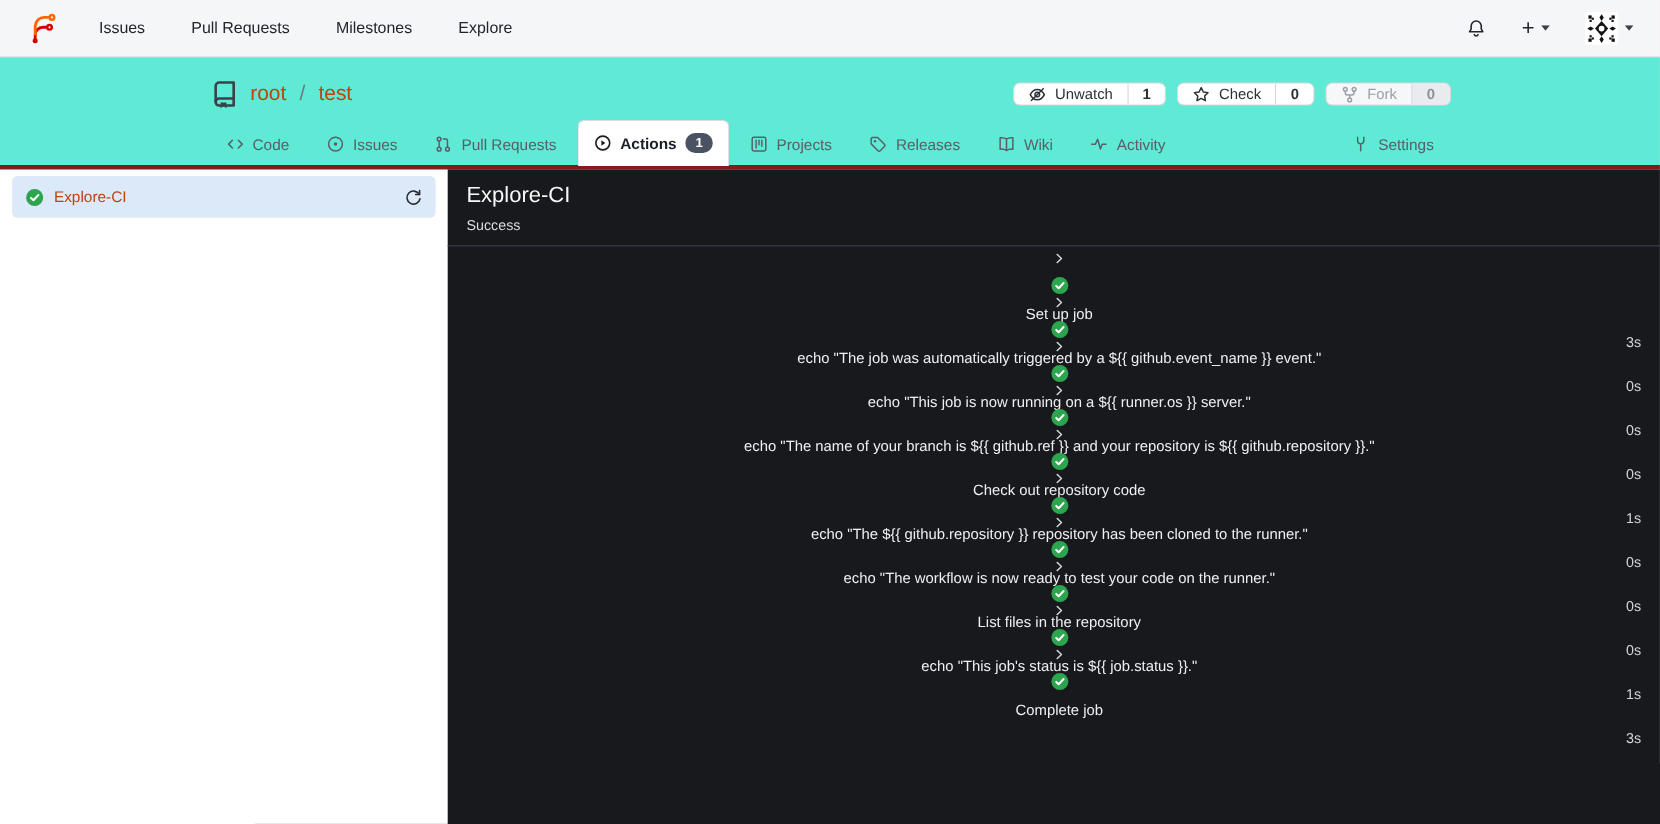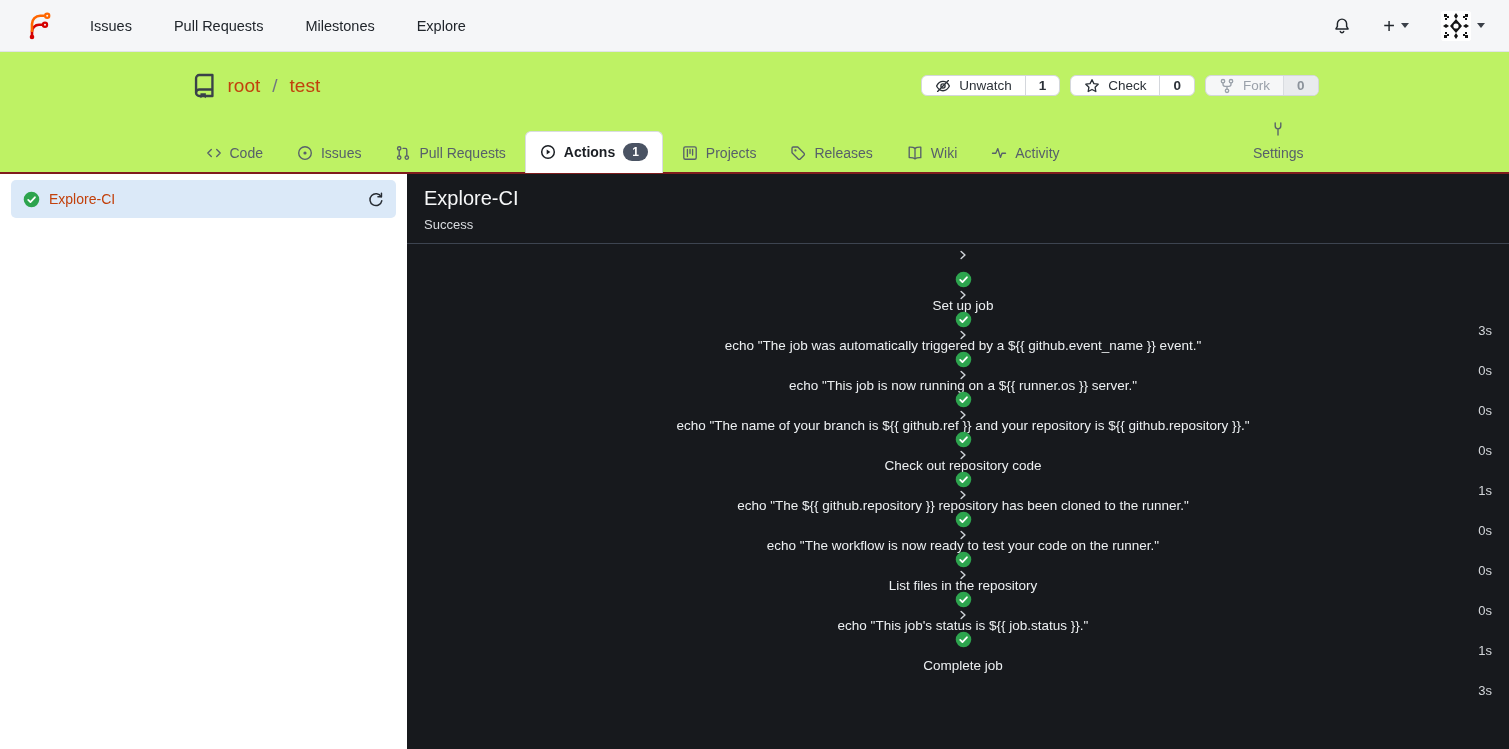--- a/index.html
+++ b/index.html
@@ -22,21 +22,21 @@
     color:#21262c; text-decoration:none; font-size:14.5px; font-weight:500; cursor:pointer;
   }
   .topbar-right { margin-left:auto; display:flex; align-items:center; gap:32px; }
   .icon-btn { display:flex; align-items:center; gap:6px; color:#21262c; cursor:pointer; }
   .plus-glyph { font-size:20px; font-weight:400; line-height:1; }
   .caret { color:#3a4049; }
   .avatar-wrap { display:flex; align-items:center; gap:6px; cursor:pointer; }
   .avatar { width:30px; height:30px; border-radius:3px; overflow:hidden; background:#fff; }
 
   
-  .repo-header { background:#bef264; border-bottom:2px solid #7f1d1d; }
+  .repo-header { background:#5eead4; border-bottom:4px solid #7f1d1d; }
   .container { width:1128px; margin:0 auto; }
   .repo-title-row { display:flex; align-items:center; padding:20px 0 10px; gap:10px; }
   .repo-icon { color:#3a4149; }
   .repo-link { font-size:19px; color:#c2410c; text-decoration:none; cursor:pointer; }
   .repo-sep { font-size:19px; color:#707780; margin:0 2px; }
   .repo-buttons { margin-left:auto; display:flex; gap:10px; }
   .seg-btn {
     display:flex; border:1px solid #d4d7dc; border-radius:6px; overflow:hidden;
     background:#fff; height:21px; font-size:13.5px; cursor:pointer;
   }
@@ -47,21 +47,21 @@
   .seg-btn.disabled .seg-count { color:#8b929b; background:#e9ebee; border-left-color:#d9dce0; }
 
   .tabs { display:flex; align-items:flex-end; gap:4px; }
   .tab {
     display:flex; align-items:center; gap:8px; padding:11px 14px 12px;
     font-size:14px; color:#57606a; cursor:pointer;
     border:1px solid transparent; border-bottom:none;
     border-radius:6px 6px 0 0; margin-bottom:-1px; background:transparent;
   }
   .tab.active { background:#fff; border-color:#d9dce1; color:#1b1f24; font-weight:600; }
-  .tab.tab-right { margin-left:auto;flex-direction:column; }
+  .tab.tab-right { margin-left:auto; }
   .tab .badge {
     background:#4a5363; color:#fff; font-size:12px; font-weight:600;
     padding:2px 9px; border-radius:10px; line-height:1.2;
   }
 
   
   .run-title { font-size:19px; font-weight:400; color:#24292f; margin:0; padding:22px 22px 19px; }
   .run-body { display:flex; height:645px; }
   .jobs-sidebar { width:407px; padding:6px 11px; flex-shrink:0; }
   .job-item {

